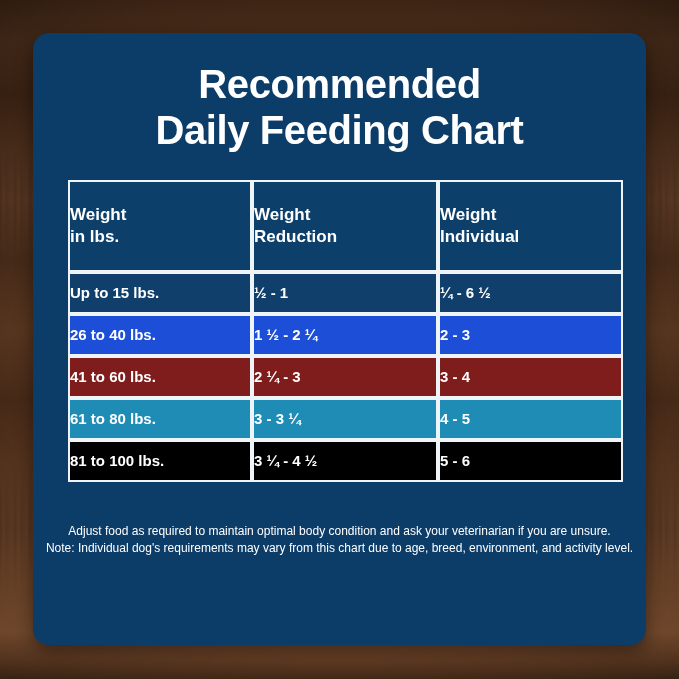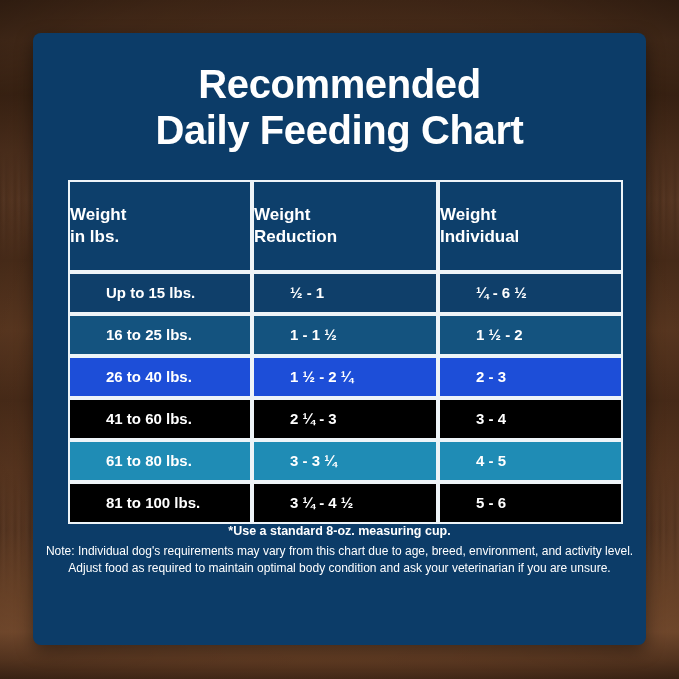--- a/index.html
+++ b/index.html
@@ -69,21 +69,21 @@
   }
 
   
   #card {
     position: absolute;
     left: 33px;
     top: 33px;
     width: 613px;
     height: 612px;
     background: #0c3c68;
-    border-radius: 8px;
+    border-radius: 16px;
     box-shadow: 0 6px 18px rgba(0,0,0,0.45);
     overflow: hidden;
   }
 
   
   #title {
     margin: 0;
     padding: 28px 30px 0 30px;
     text-align: center;
     color: #ffffff;
@@ -120,31 +120,30 @@
   #feeding-table th {
     height: 88px;
     font-size: 17px;
     background: #0d3f6b;
   }
   #feeding-table th .hl {
     display: block;
   }
   #feeding-table td {
     height: 38px;
-    padding-left: 36px;
   }
   .col-weight { width: 180px; }
   .col-red    { width: 182px; }
   .col-maint  { width: 181px; }
 
   
   .r0 td { background: #0f3f6a; }
   .r1 td { background: #14537f; }
   .r2 td { background: #1d4ed8; }
-  .r3 td { background: #000000; }
+  .r3 td { background: #7f1d1d; }
   .r4 td { background: #1f8cb5; }
   .r5 td { background: #000000; }
   .r6 td { background: #2aa7cc; height: 50px; }
   .r6 td { font-weight: normal; font-size: 14.5px; }
   .r6 .cell-2line { display: block; line-height: 1.3; }
 
   
   #footnotes {
     position: absolute;
     left: 0;
@@ -196,25 +195,20 @@
           <span class="hl">Individual</span>
         </th>
       </tr>
     </thead>
     <tbody>
       <tr class="r0">
         <td>Up to 15 lbs.</td>
         <td>½ - 1</td>
         <td>¼ - 6 ½</td>
       </tr>
-      <tr class="r1">
-        <td>16 to 25 lbs.</td>
-        <td>1 - 1 ½</td>
-        <td>1 ½ - 2</td>
-      </tr>
       <tr class="r2">
         <td>26 to 40 lbs.</td>
         <td>1 ½ - 2 ¼</td>
         <td>2 - 3</td>
       </tr>
       <tr class="r3">
         <td>41 to 60 lbs.</td>
         <td>2 ¼ - 3</td>
         <td>3 - 4</td>
       </tr>
@@ -225,18 +219,17 @@
       </tr>
       <tr class="r5">
         <td>81 to 100 lbs.</td>
         <td>3 ¼ - 4 ½</td>
         <td>5 - 6</td>
       </tr>
     </tbody>
   </table>
 
   <div id="footnotes">
-    <p id="measuring-note">*Use a standard 8-oz. measuring cup.</p>
+    <span class="note-line">Adjust food as required to maintain optimal body condition and ask your veterinarian if you are unsure.</span>
     <span class="note-line">Note: Individual dog's requirements may vary from this chart due to age, breed, environment, and activity level.</span>
-    <span class="note-line">Adjust food as required to maintain optimal body condition and ask your veterinarian if you are unsure.</span>
   </div>
 
 </div>
 
 </body></html>

